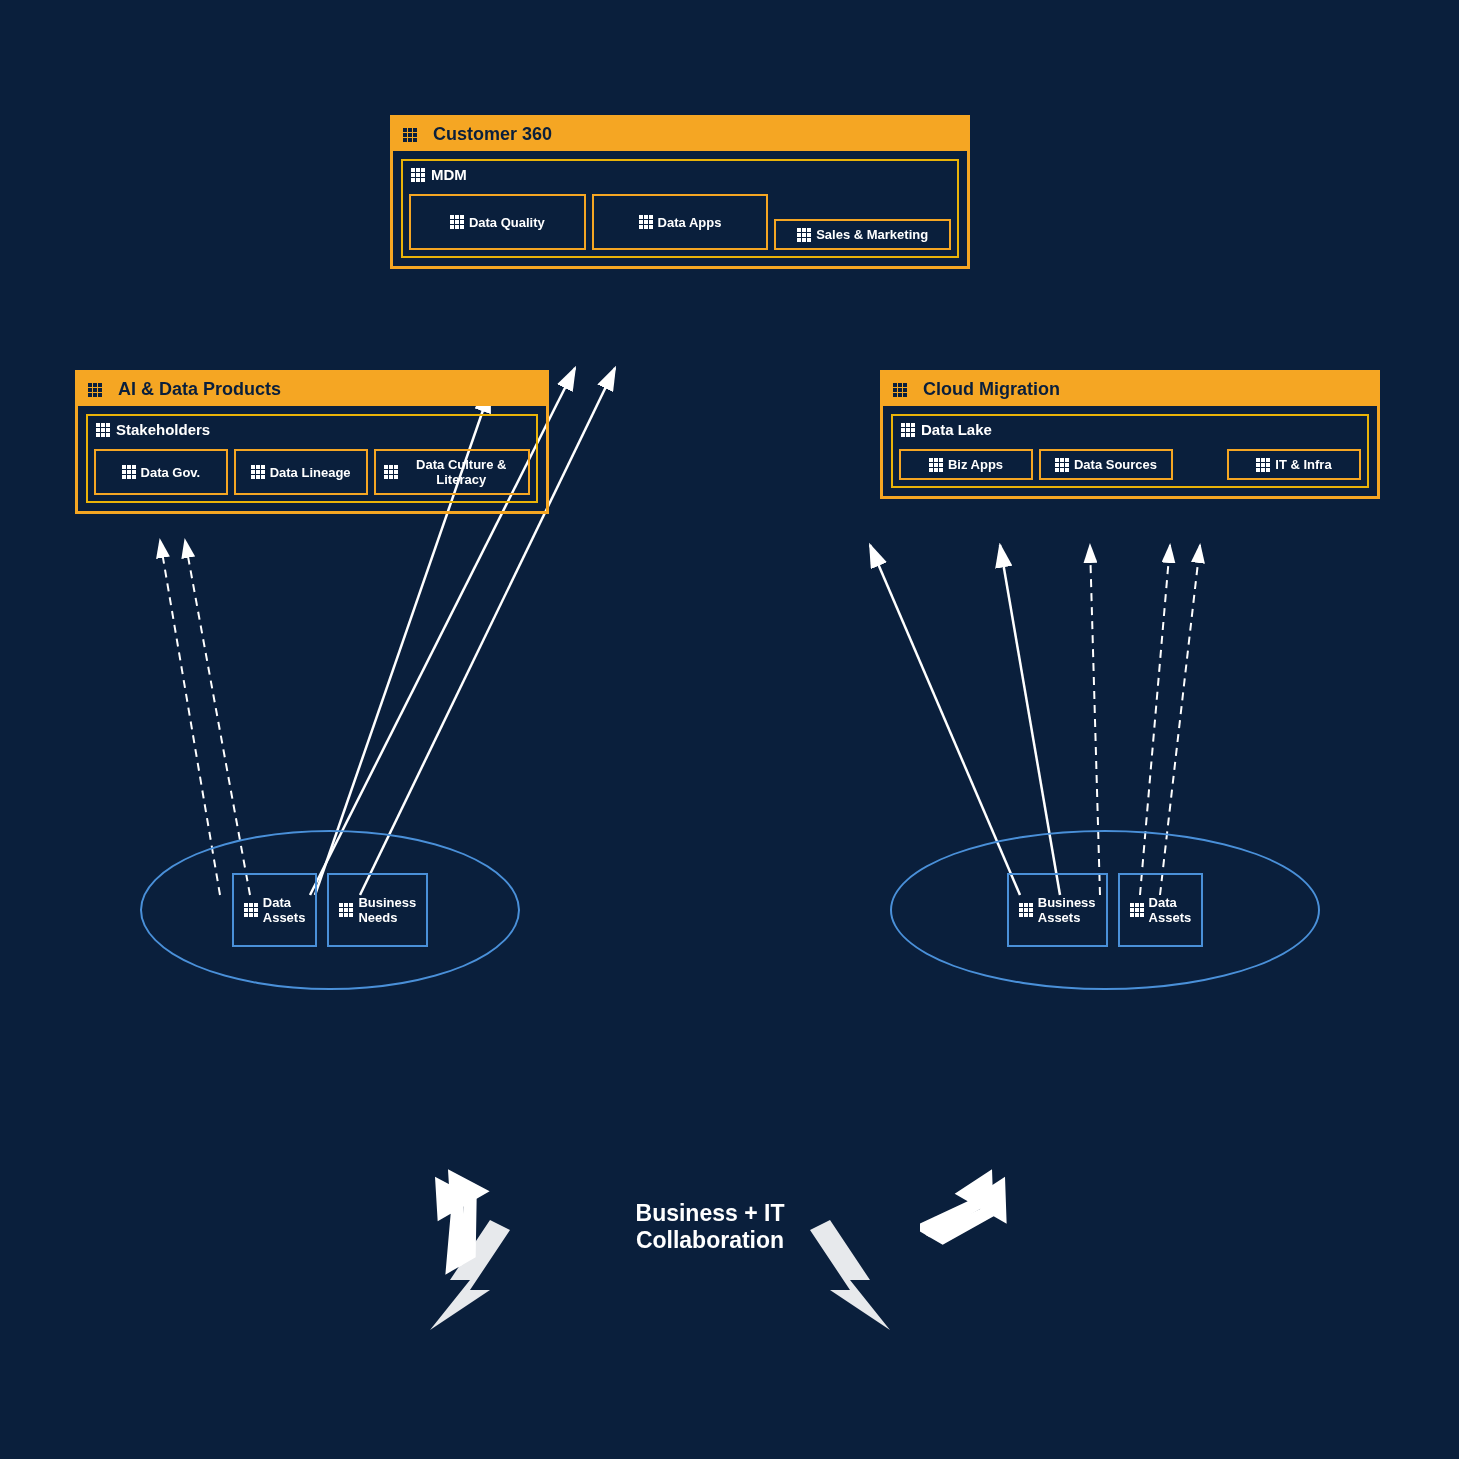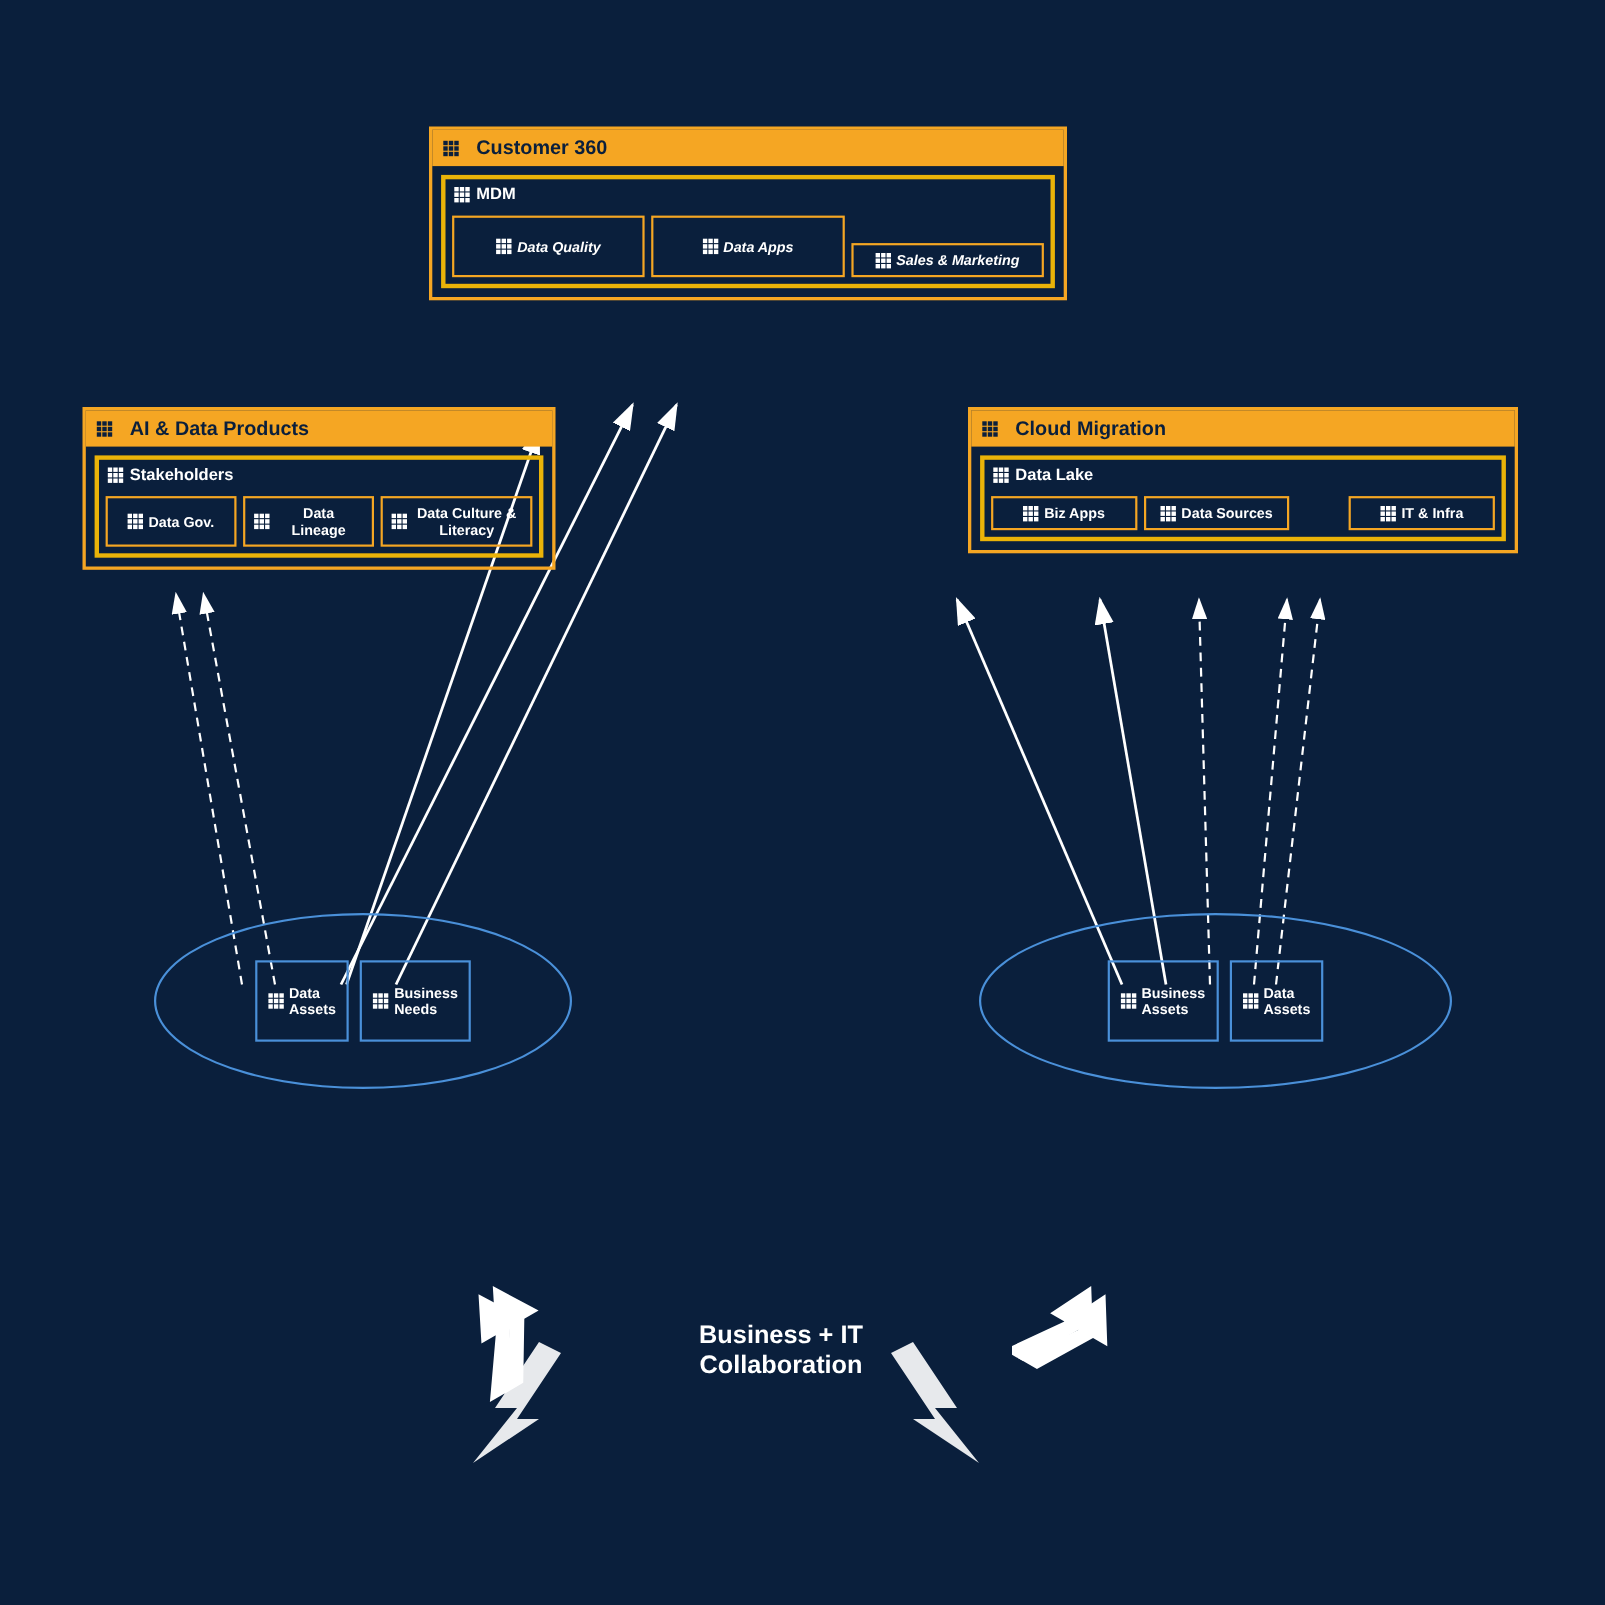--- a/index.html
+++ b/index.html
@@ -38,21 +38,21 @@
     }
 
     .orange-box-content {
       padding: 8px;
       display: flex;
       flex-direction: column;
       gap: 6px;
     }
 
     .inner-orange-box {
-      border: 4px solid #eab308;
+      border: 2px solid #eab308;
       background: transparent;
     }
 
     .inner-orange-box-header {
       display: flex;
       align-items: center;
       gap: 6px;
       padding: 5px 8px;
       font-weight: bold;
       color: white;
@@ -187,21 +187,21 @@
               <span></span>
             <span></span>
               <span></span>
               <span></span>
             <span></span>
               <span></span>
               <span></span>
           </div>
           <span>MDM</span>
         </div>
-        <div class="inner-row" style="padding: 6px 6px 6px 6px; font-style: italic;">
+        <div class="inner-row" style="padding: 6px 6px 6px 6px;">
           <div class="small-box" style="flex:1;">
             <div class="grid-icon">
               <span></span>
                 <span></span>
                 <span></span>
               <span></span>
                 <span></span>
                 <span></span>
               <span></span>
                 <span></span>
@@ -235,21 +235,21 @@
                 <span></span>
                 <span></span>
             </div>
             <span>Sales &amp; Marketing</span>
           </div>
         </div>
       </div>
     </div>
   </div>
 
-  <div class="orange-box" style="left: 75px; top: 370px; width: 430px;">
+  <div class="orange-box" style="left: 75px; top: 370px; width: 474px;">
     <div class="orange-box-header">
       <div class="grid-icon orange">
         <span></span>
           <span></span>
           <span></span>
         <span></span>
           <span></span>
           <span></span>
         <span></span>
           <span></span>

